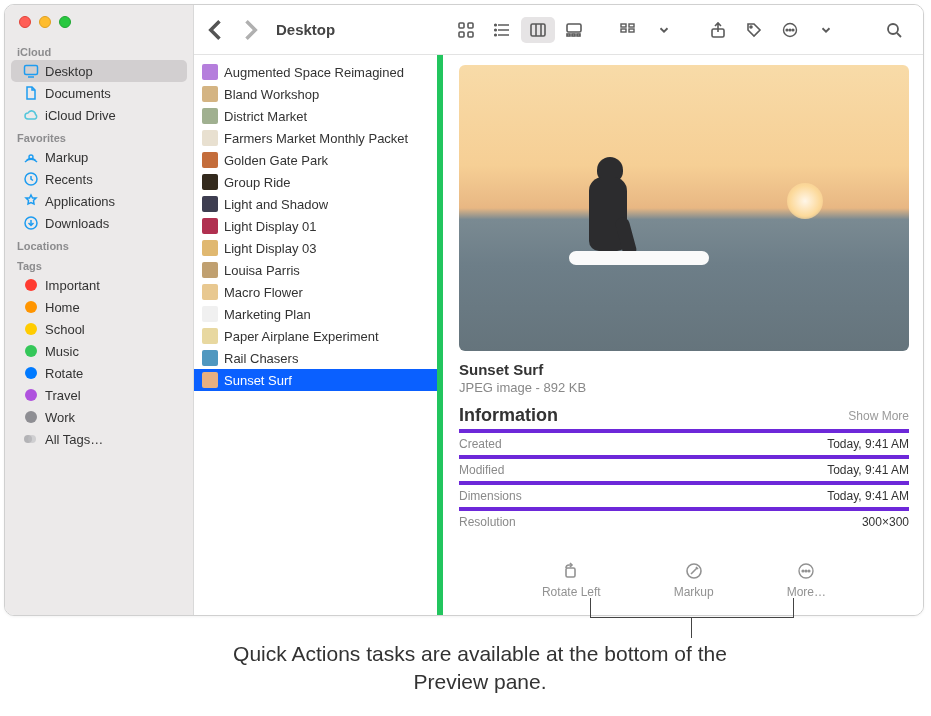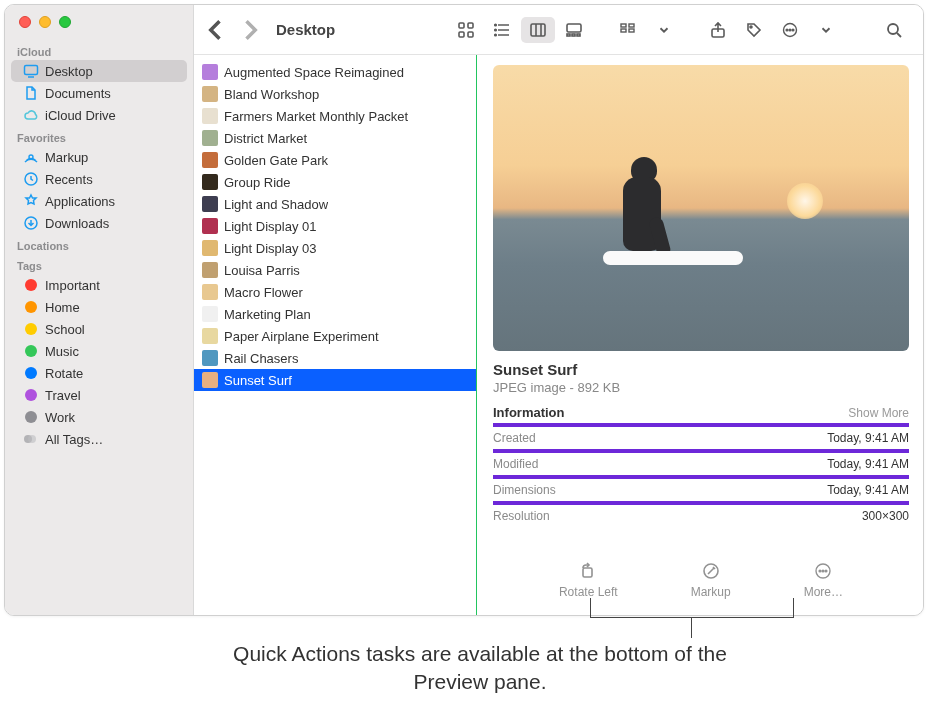--- a/index.html
+++ b/index.html
@@ -85,22 +85,22 @@
   .tbtn {
     width:34px;height:26px;display:flex;align-items:center;justify-content:center;
     border-radius:5px;color:#5a5a5a;
   }
   .tbtn.active { background:#e6e4e5; }
   .tbtn svg { width:18px;height:18px; }
   .tbtn.small svg{width:14px;height:14px;}
   
   .content { flex:1; display:flex; overflow:hidden; }
   .file-list {
-    width:283px;
-    border-right:1px solid #22c55e;
+    width:249px;
+    border-right:6px solid #22c55e;
     padding-top:6px;
     overflow-y:auto;
   }
   .file-item {
     display:flex;align-items:center;gap:6px;
     padding:1px 8px;height:22px;margin:0;
   }
   .file-item.selected { background:#0a60ff; color:#fff; }
   .file-item.selected .flbl { color:#fff; }
   .file-item .thumb {
@@ -127,21 +127,21 @@
   .surfer {
     position:absolute;top:88px;left:110px;width:120px;height:150px;
   }
   .surfer .body{position:absolute;top:24px;left:20px;width:38px;height:74px;background:#2c2c2e;border-radius:14px 14px 10px 10px;}
   .surfer .head{position:absolute;top:4px;left:28px;width:26px;height:26px;background:#2c2c2e;border-radius:50% 50% 45% 45%;}
   .surfer .arm { position:absolute; top:64px; left:50px; width:14px; height:40px; background:#2c2c2e; border-radius:8px; transform:rotate(-15deg);}
   .surfer .board{position:absolute;top:98px;left:0;width:140px;height:14px;background:#fafafa;border-radius:7px;}
   .preview-title { font-size:15px; font-weight:600; margin-top:10px; color:#333;}
   .preview-sub { font-size:13px; color:#888; margin-top:2px;}
   .info-hdr-row { display:flex; justify-content:space-between; align-items:center; margin-top:10px; padding-bottom:3px;}
-  .info-hdr { font-size:13px; font-weight:700; color:#333;}
+  .info-hdr { font-size:18px; font-weight:700; color:#333;}
   .show-more { font-size:12px; color:#9a9a9a; }
   .info-row {
     display:flex;justify-content:space-between;
     padding:4px 0; border-top:4px solid #6d28d9;
     font-size:12px;
   }
   .info-row .k{color:#8a8a8a;}
   .info-row .v{color:#333;}
   .quick-actions {
     display:flex;justify-content:center;gap:73px;
@@ -408,26 +408,26 @@
       <div class="file-list" id="file-list">
           <div class="file-item">
             <span class="thumb" style="background: rgb(181, 126, 220);"></span>
             <span class="flbl">Augmented Space Reimagined</span>
           </div>
           <div class="file-item">
             <span class="thumb" style="background: rgb(212, 180, 131);"></span>
             <span class="flbl">Bland Workshop</span>
           </div>
           <div class="file-item">
+            <span class="thumb" style="background: rgb(160, 176, 144);"></span>
+            <span class="flbl">District Market</span>
+          </div>
+          <div class="file-item">
             <span class="thumb" style="background: rgb(232, 224, 208);"></span>
             <span class="flbl">Farmers Market Monthly Packet</span>
-          </div>
-          <div class="file-item">
-            <span class="thumb" style="background: rgb(160, 176, 144);"></span>
-            <span class="flbl">District Market</span>
           </div>
           <div class="file-item">
             <span class="thumb" style="background: rgb(196, 109, 59);"></span>
             <span class="flbl">Golden Gate Park</span>
           </div>
           <div class="file-item">
             <span class="thumb" style="background: rgb(51, 42, 29);"></span>
             <span class="flbl">Group Ride</span>
           </div>
           <div class="file-item">

